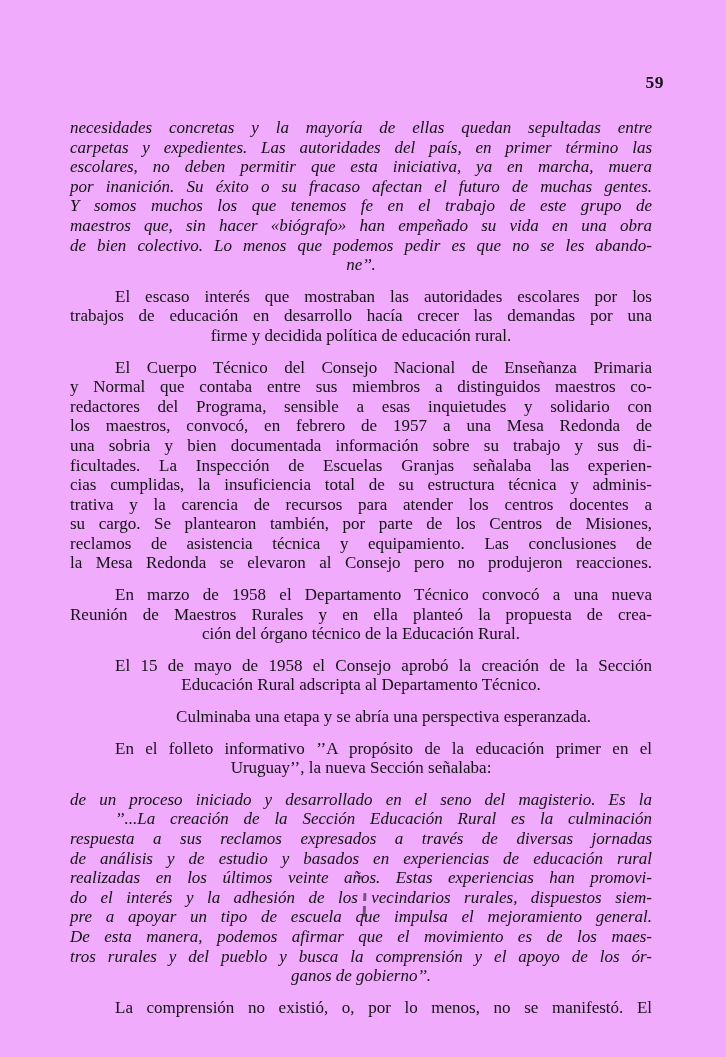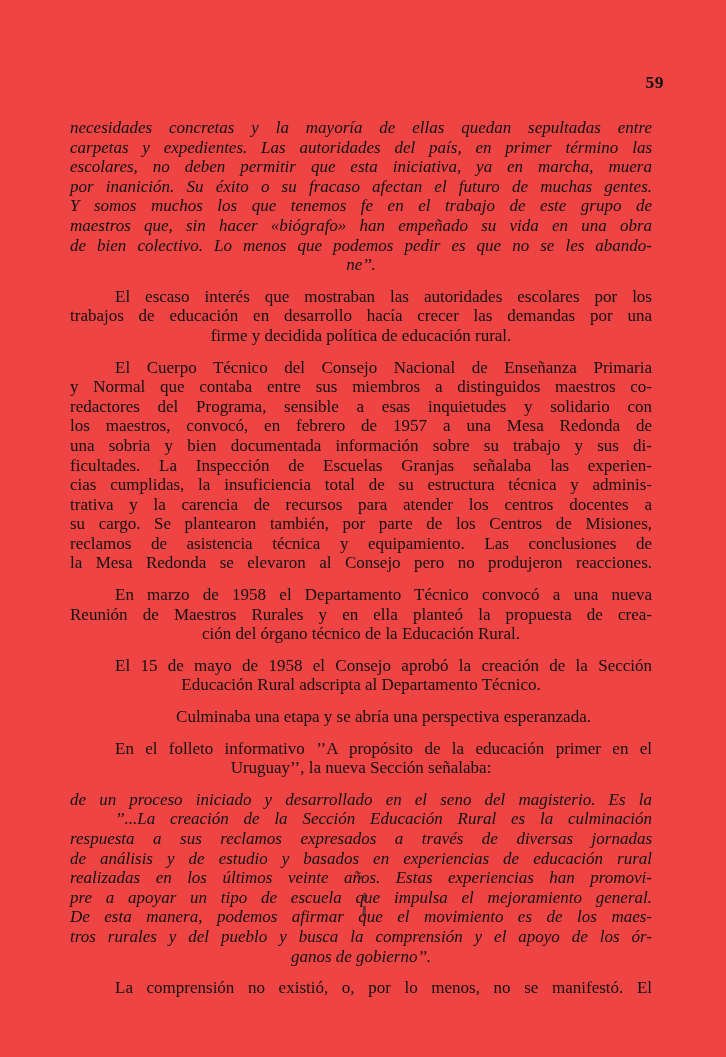--- a/index.html
+++ b/index.html
@@ -6,21 +6,21 @@
   body {
     width: 726px; height: 1057px;
     background: #fdfdfc;
     font-family: "Liberation Serif", "DejaVu Serif", serif;
     color: #121212;
     position: relative;
     overflow: hidden;
   }
   .page {
     position: absolute; inset: 0;
-    background: #ef4444;
+    background: #f0abfc;
   }
   .page-number {
     position: absolute;
     top: 72px; left: 58px; width: 606px;
     text-align: right;
     font-size: 17.5px;
     font-weight: 600;
     letter-spacing: 0.5px;
   }
   .text-column {
@@ -107,20 +107,21 @@
       <div class="para normal">
         <div class="ln j ind">En el folleto informativo ’’A propósito de la educación primer en el</div>
         <div class="ln l">Uruguay’’, la nueva Sección señalaba:</div>
       </div>
       <div class="para italic">
         <div class="ln j">de un proceso iniciado y desarrollado en el seno del magisterio. Es la</div>
         <div class="ln j ind">’’...La creación de la Sección Educación Rural es la culminación</div>
         <div class="ln j">respuesta a sus reclamos expresados a través de diversas jornadas</div>
         <div class="ln j">de análisis y de estudio y basados en experiencias de educación rural</div>
         <div class="ln j">realizadas en los últimos veinte años. Estas experiencias han promovi-</div>
+        <div class="ln j">do el interés y la adhesión de los vecindarios rurales, dispuestos siem-</div>
         <div class="ln j">pre a apoyar un tipo de escuela que impulsa el mejoramiento general.</div>
         <div class="ln j">De esta manera, podemos afirmar que el movimiento es de los maes-</div>
         <div class="ln j">tros rurales y del pueblo y busca la comprensión y el apoyo de los ór-</div>
         <div class="ln l">ganos de gobierno’’.</div>
       </div>
       <div class="para normal">
         <div class="ln j ind">La comprensión no existió, o, por lo menos, no se manifestó. El</div>
       </div>
     </div>
 

